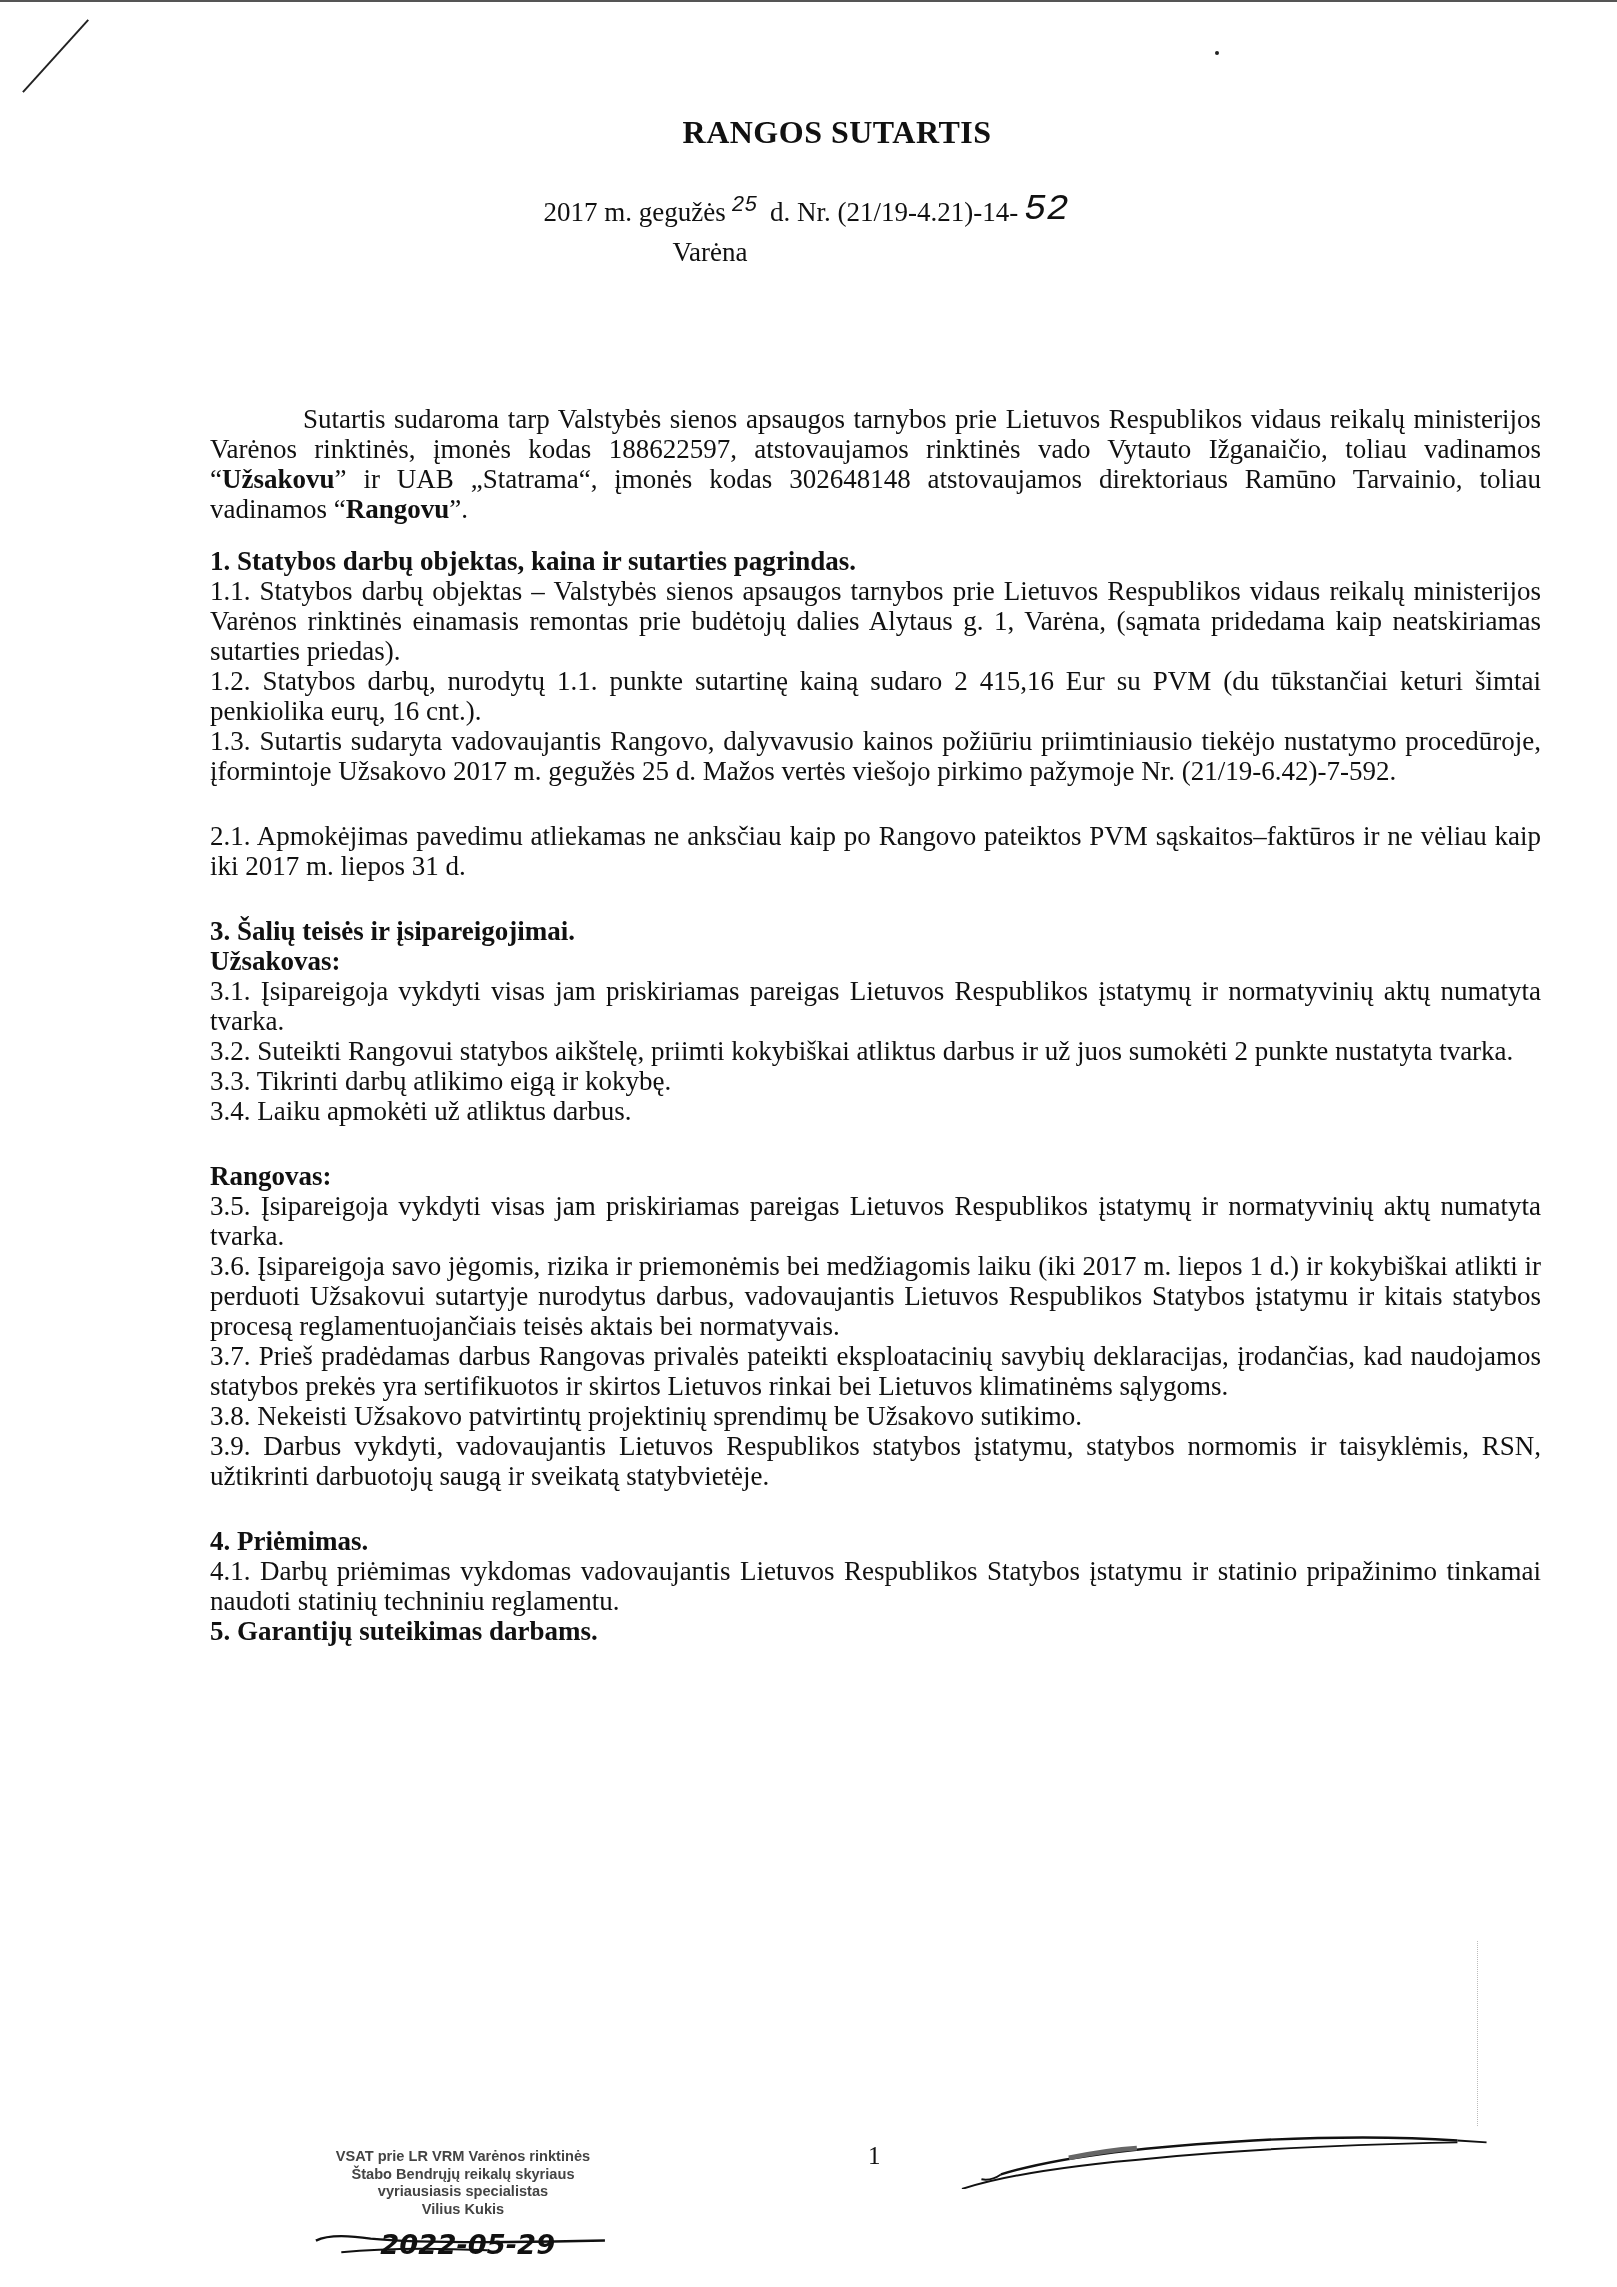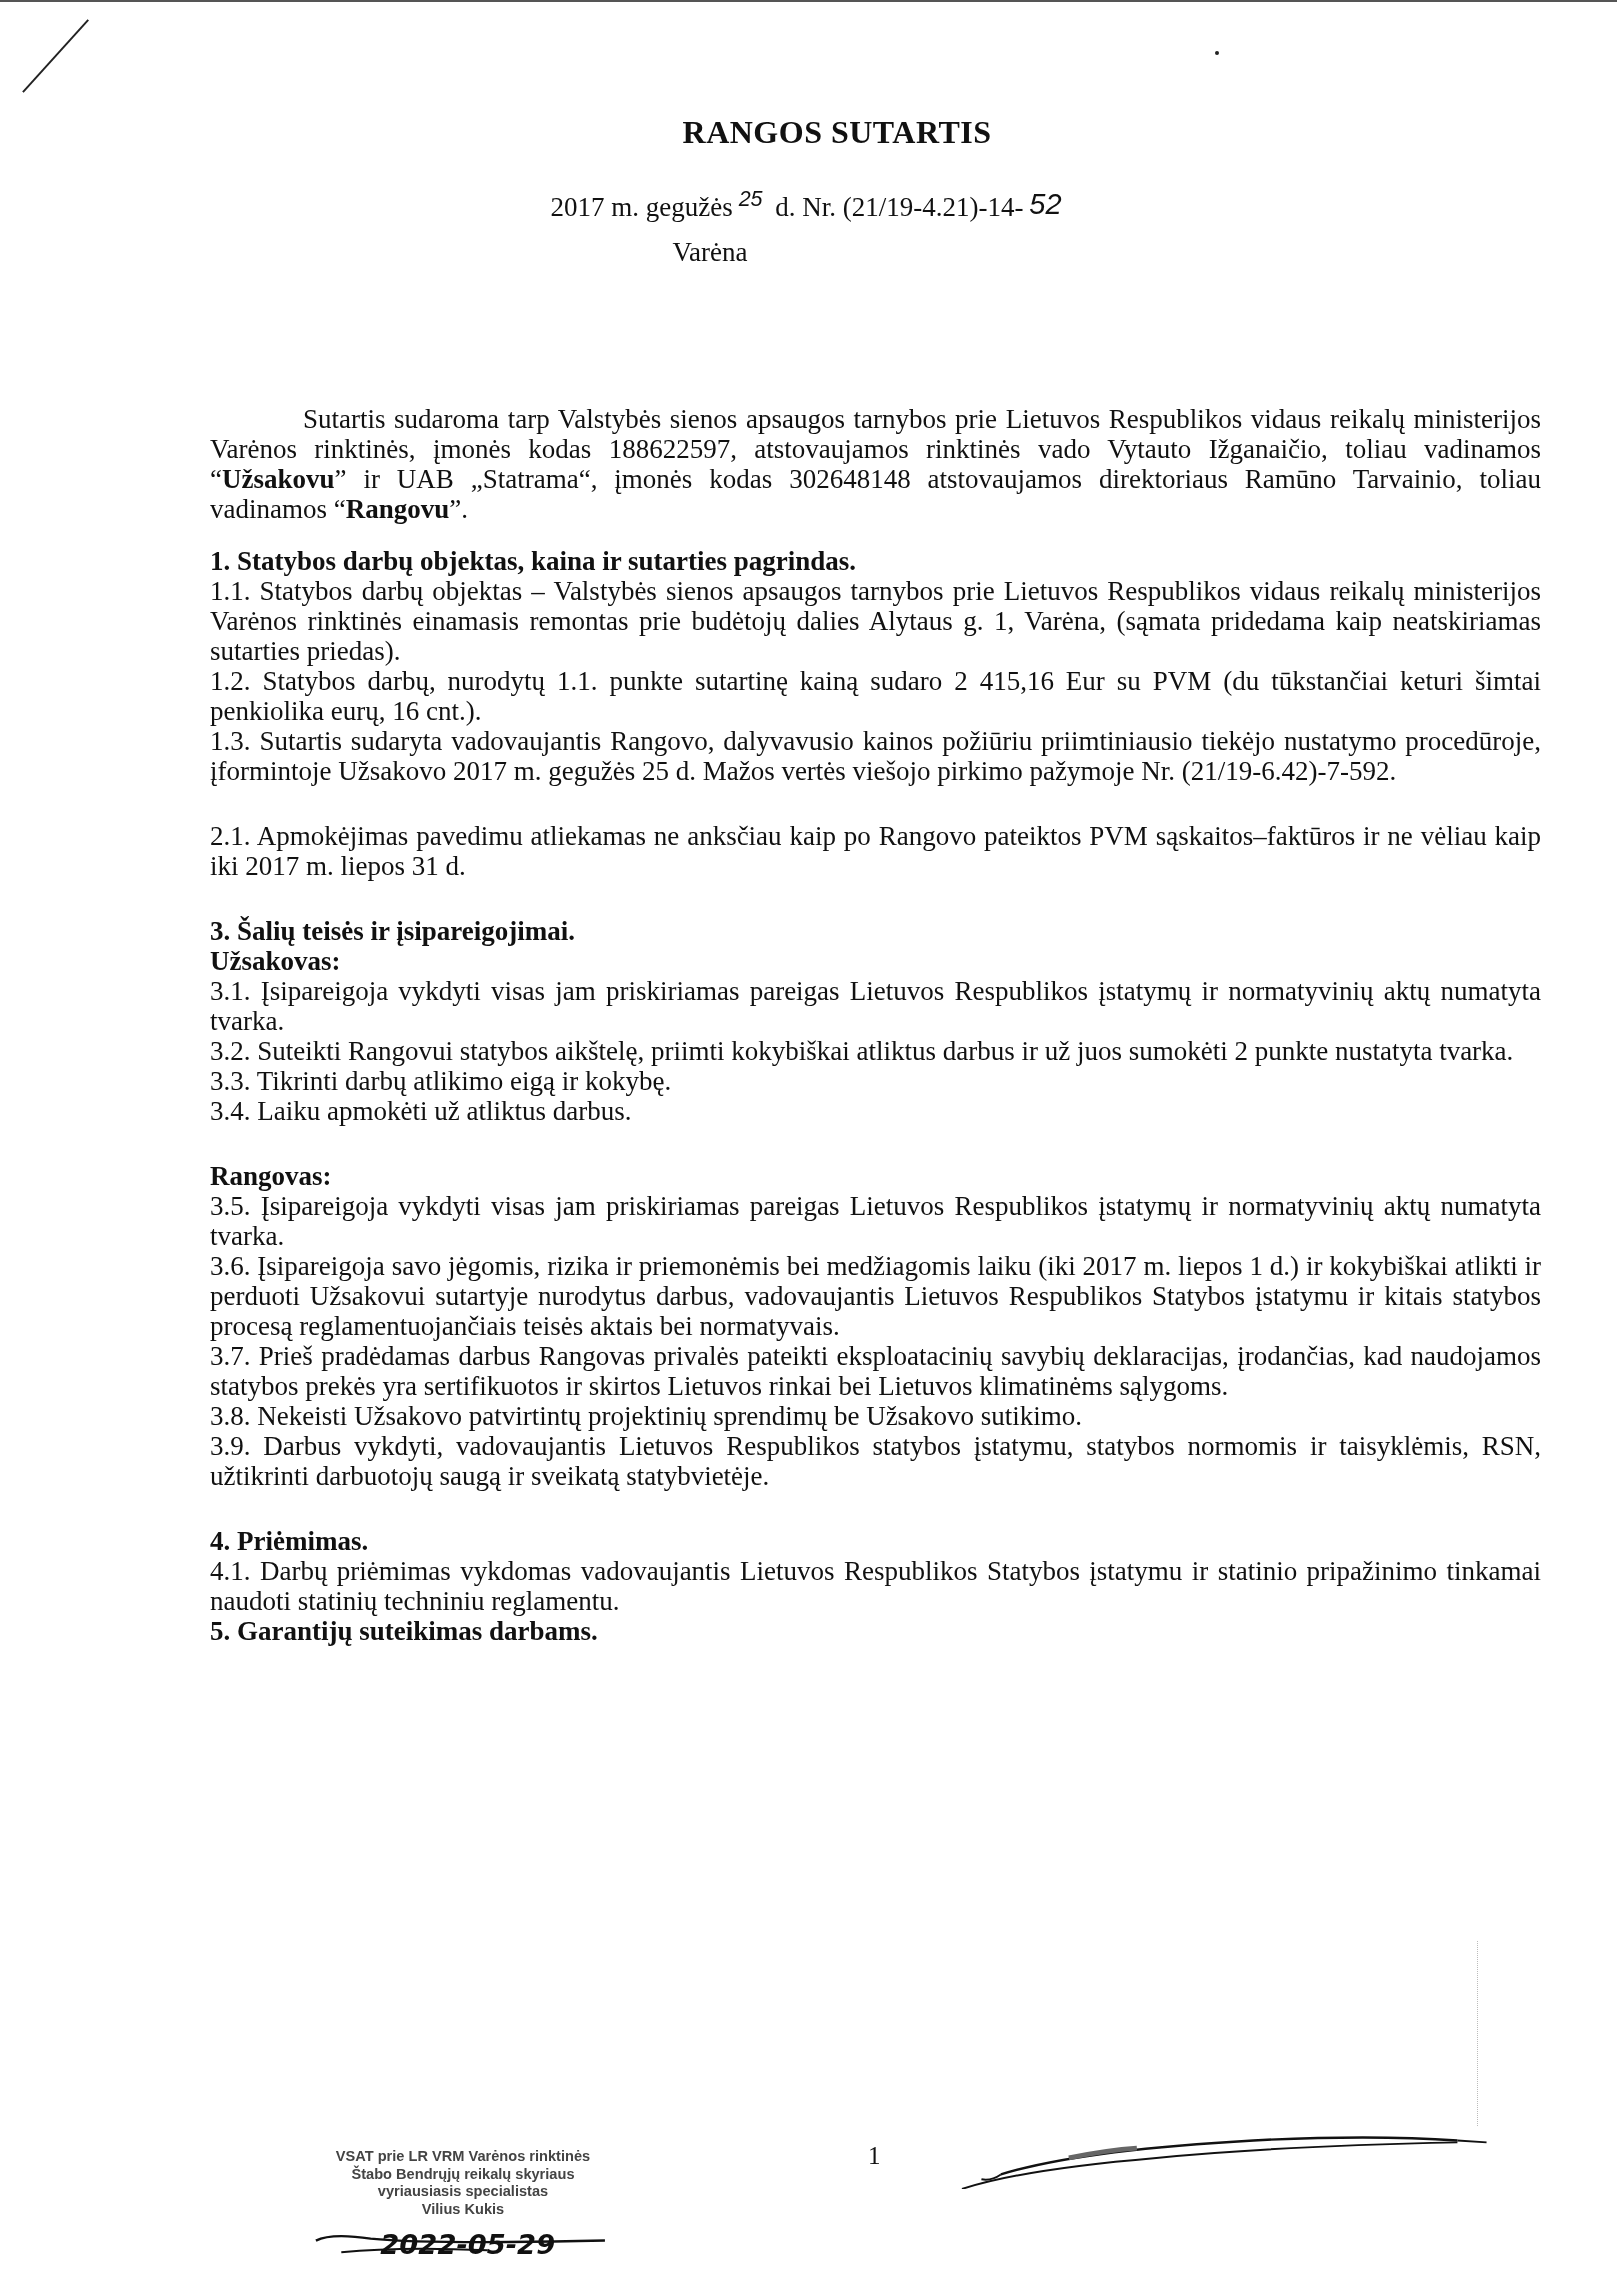--- a/index.html
+++ b/index.html
@@ -27,24 +27,24 @@
     }
     .doc-title {
       position: absolute; left: 0; width: 1618px; top: 114px; text-align: center;
       font-weight: bold; font-size: 32px; letter-spacing: 0.5px; padding-left: 28px;
     }
     .date-line {
       position: absolute; left: 0; width: 1618px; top: 190px; text-align: center;
       font-size: 27px;
     }
     .handwritten {
-      font-family: Liberation Sans, sans-serif; font-style: italic; font-size: 21.5px;
+      font-family: Liberation Mono, monospace; font-style: italic; font-size: 21.5px;
       position: relative; top: -9.8px; padding: 0 5.9px;
     }
-    .handwritten.big { font-size: 29px; top: -2px; margin-top: 6px; }
+    .handwritten.big { font-size: 37px; top: -2px; margin-top: 6px; }
     .place {
       position: absolute; left: 0; width: 1420px; top: 237px; text-align: center; font-size: 27px;
     }
     .body {
       position: absolute; left: 210px; width: 1331px; top: 404px;
       font-size: 27px; line-height: 30px;
       text-align: justify;
     }
     .para { margin: 0; }
     .para.indent { text-indent: 93px; }

